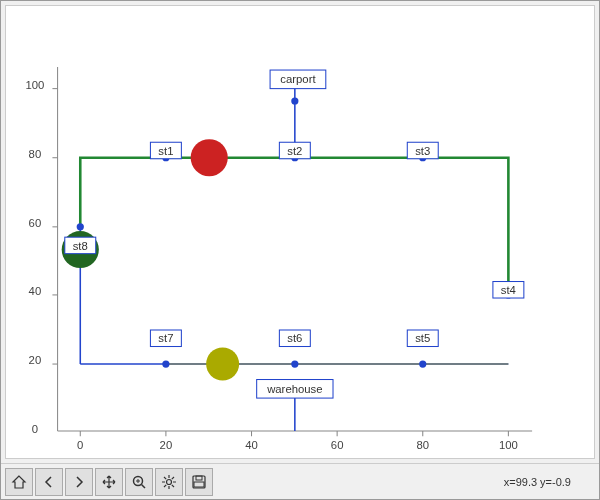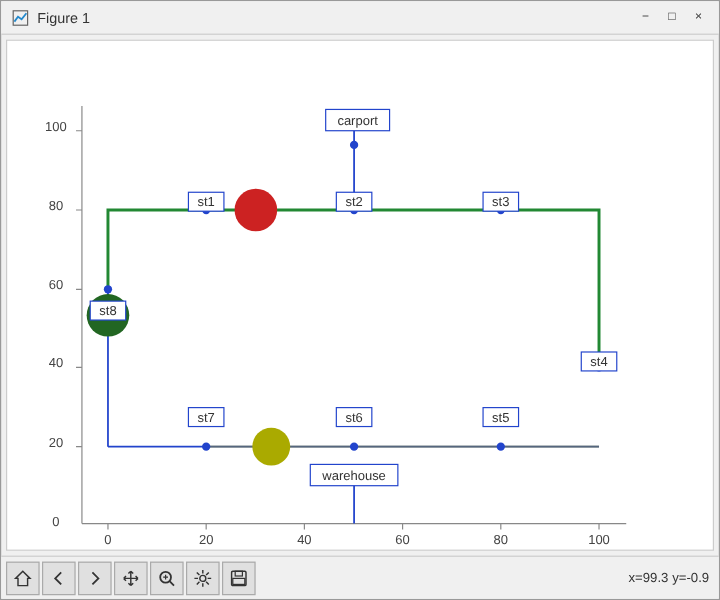--- a/index.html
+++ b/index.html
@@ -98,41 +98,27 @@
       display: flex;
       align-items: center;
       justify-content: center;
       cursor: pointer;
       font-size: 14px;
     }
     
     .toolbar-status {
       font-size: 11px;
       color: #333;
-      margin-right: 4px;
+      margin-right: 24px;
     }
   </style>
 </head>
 <body>
 
 <div class="window">
-  <div class="titlebar">
-    <div class="titlebar-left">
-      <svg class="titlebar-icon" viewBox="0 0 16 16">
-        <rect x="2" y="2" width="12" height="12" fill="none" stroke="#666" stroke-width="1"></rect>
-        <polyline points="3,11 6,7 9,9 13,4" fill="none" stroke="#2288cc" stroke-width="1.5"></polyline>
-      </svg>
-      <span class="titlebar-title">Figure 1</span>
-    </div>
-    <div class="titlebar-controls">
-      <button class="titlebar-btn">−</button>
-      <button class="titlebar-btn">□</button>
-      <button class="titlebar-btn">×</button>
-    </div>
-  </div>
 
   <div class="plot-area">
     <svg class="main-plot" viewBox="0 0 570 430">
 
       <text x="28" y="410" font-size="11" text-anchor="middle" fill="#444">0</text>
       <text x="28" y="343" font-size="11" text-anchor="middle" fill="#444">20</text>
       <text x="28" y="276" font-size="11" text-anchor="middle" fill="#444">40</text>
       <text x="28" y="210" font-size="11" text-anchor="middle" fill="#444">60</text>
       <text x="28" y="143" font-size="11" text-anchor="middle" fill="#444">80</text>
       <text x="28" y="76" font-size="11" text-anchor="middle" fill="#444">100</text>

